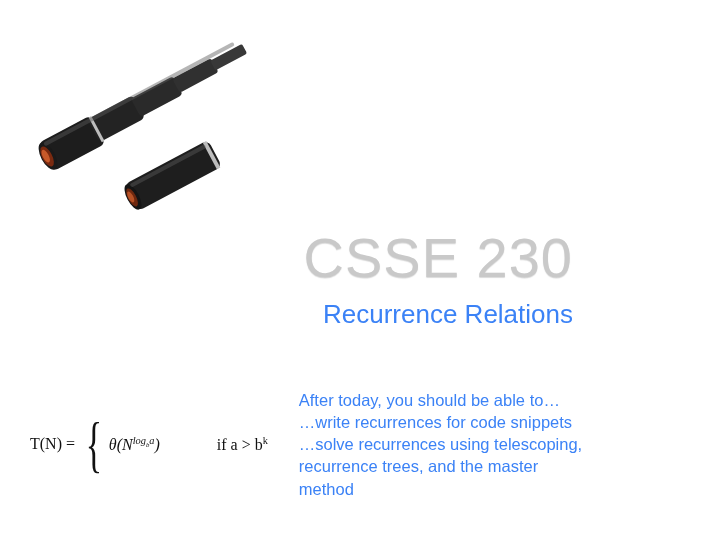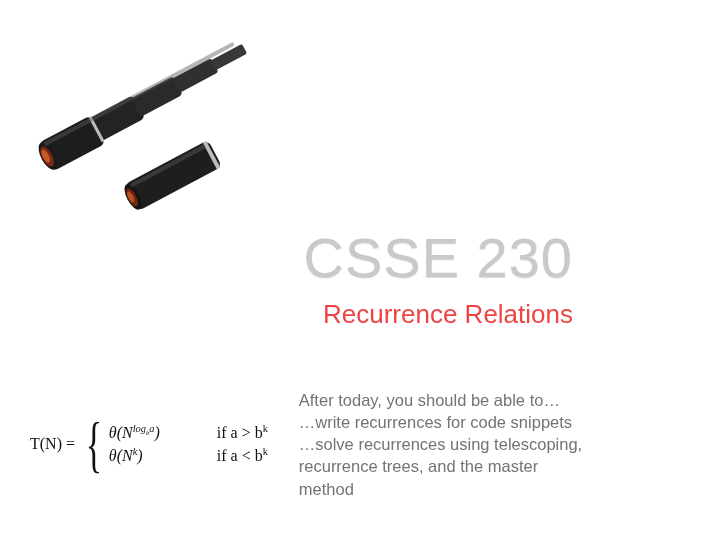--- a/index.html
+++ b/index.html
@@ -34,21 +34,21 @@
     font-size: 56px;
     font-weight: 300;
     color: #c9c9c9;
     text-shadow: 0 1px 1px rgba(0,0,0,0.15);
     letter-spacing: 1px;
     margin-bottom: 8px;
   }
   .subtitle {
     font-size: 26px;
     font-weight: 400;
-    color: #ef4444;
+    color: #3b82f6;
     line-height: 1.25;
   }
   .bottom-row {
     position: absolute;
     bottom: 40px;
     left: 30px;
     right: 30px;
     display: flex;
     align-items: center;
     gap: 18px;
@@ -77,21 +77,21 @@
   .case-row {
     display: flex;
     gap: 18px;
   }
   .case-expr { min-width: 90px; font-style: italic; }
   .case-cond { min-width: 64px; font-family: Liberation Serif, serif; }
   .objectives {
     flex: 1 1 auto;
     font-size: 16.5px;
     line-height: 1.35;
-    color: #737373;
+    color: #3b82f6;
     font-weight: 400;
   }
   sup { font-size: 0.65em; vertical-align: super; }
   sub { font-size: 0.65em; vertical-align: sub; }
 </style>
 </head>
 <body>
 
 <div class="slide">
 
@@ -135,22 +135,18 @@
 
   <div class="bottom-row">
     <div class="formula">
       <span>T(N) = </span>
       <span class="brace">{</span>
       <div class="cases">
         <div class="case-row">
           <span class="case-expr">θ(N<sup>log<sub>b</sub>a</sup>)</span>
           <span class="case-cond">if a &gt; b<sup>k</sup></span>
         </div>
-        <div class="case-row">
-          <span class="case-expr">θ(N<sup>k</sup>)</span>
-          <span class="case-cond">if a &lt; b<sup>k</sup></span>
-        </div>
       </div>
     </div>
     <div class="objectives">After today, you should be able to…<br>…write recurrences for code snippets<br>…solve recurrences using telescoping, recurrence trees, and the master method</div>
   </div>
 
 </div>
 
 </body></html>

